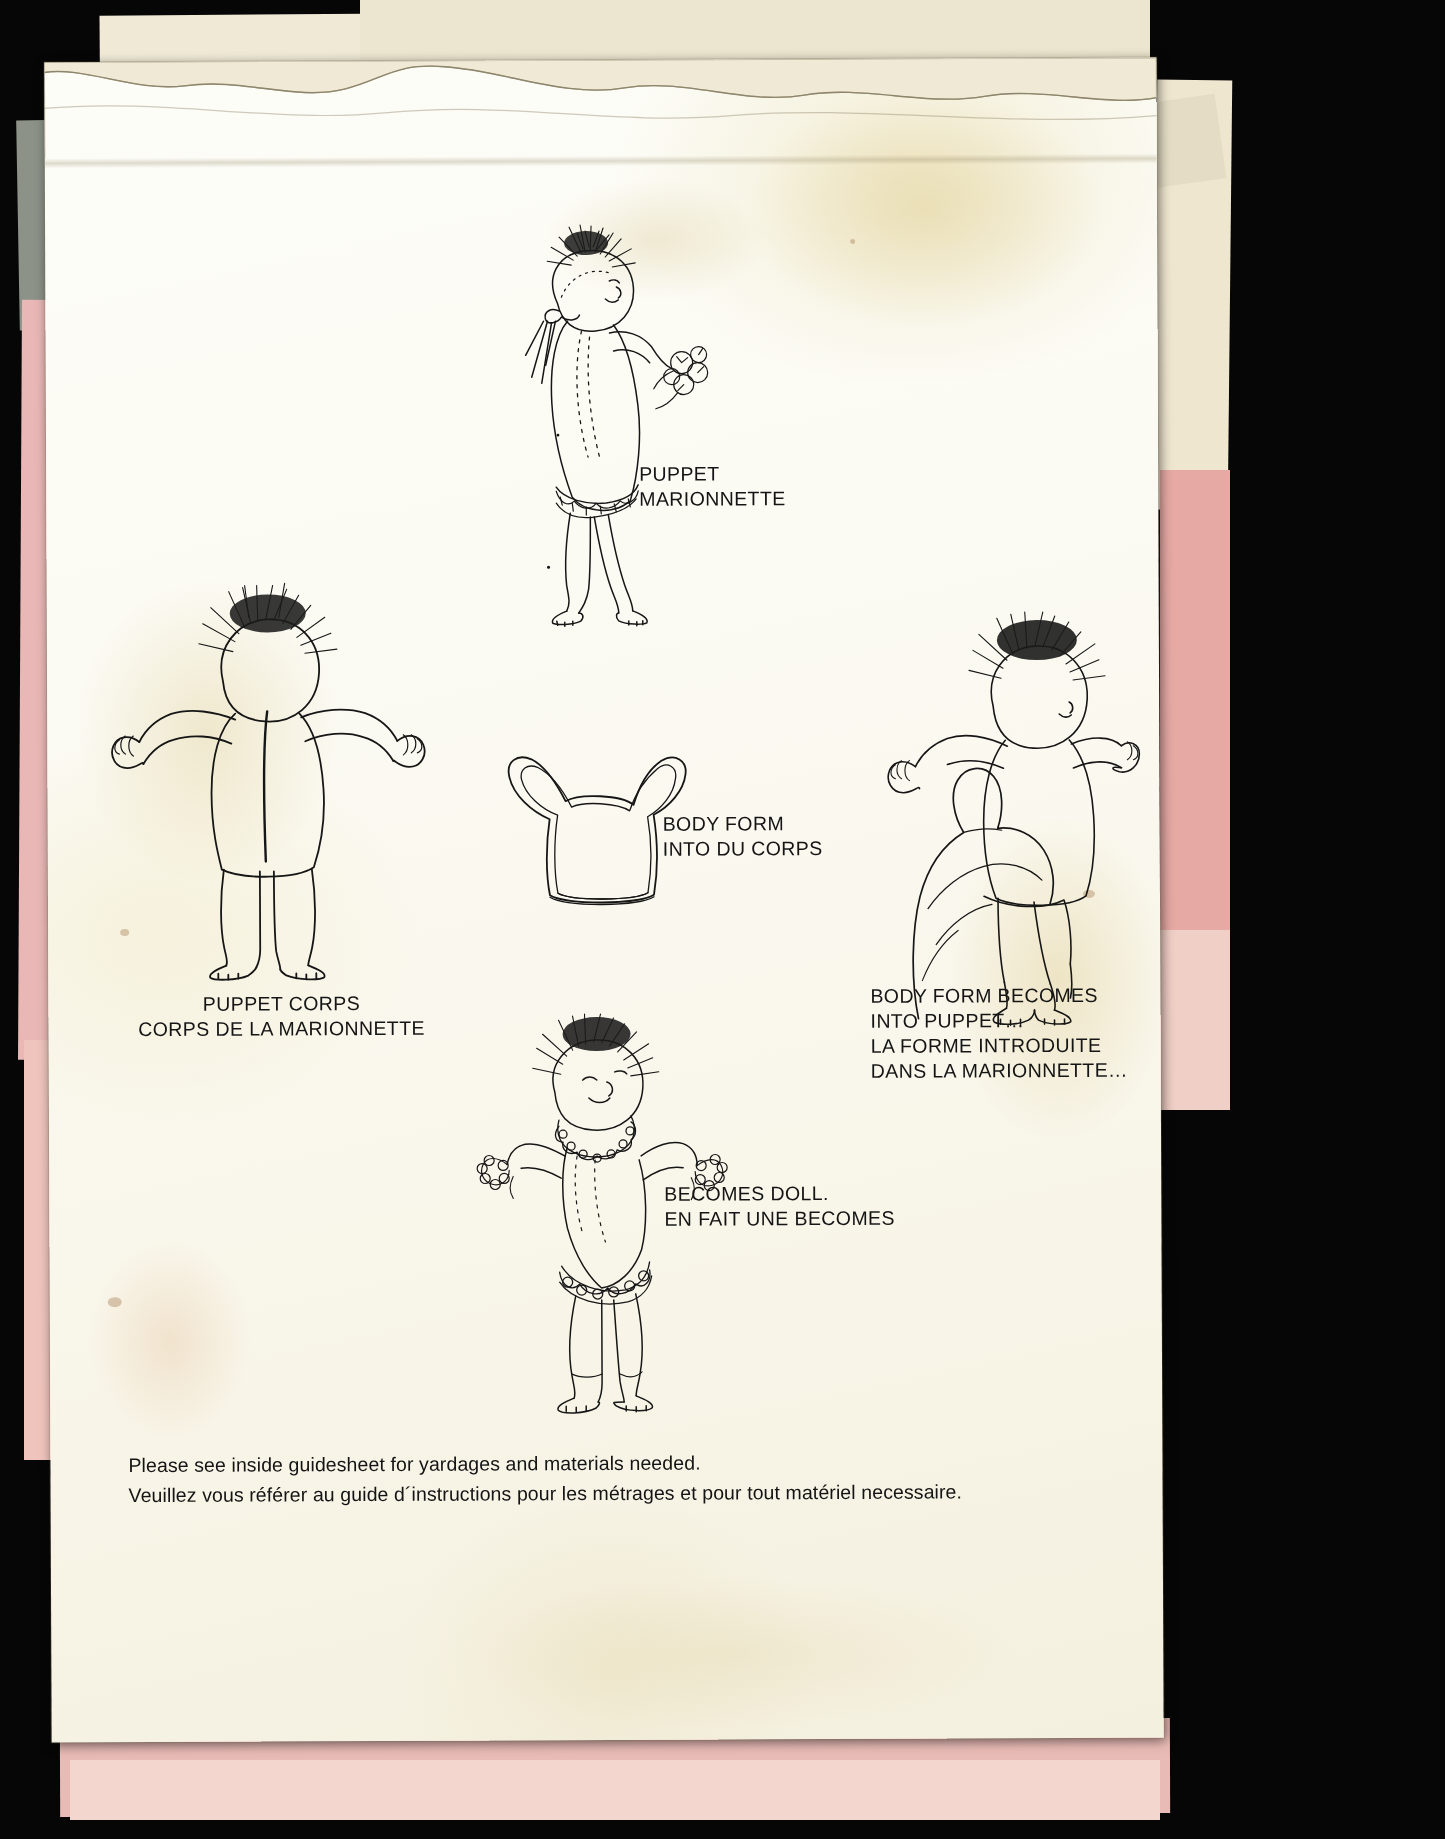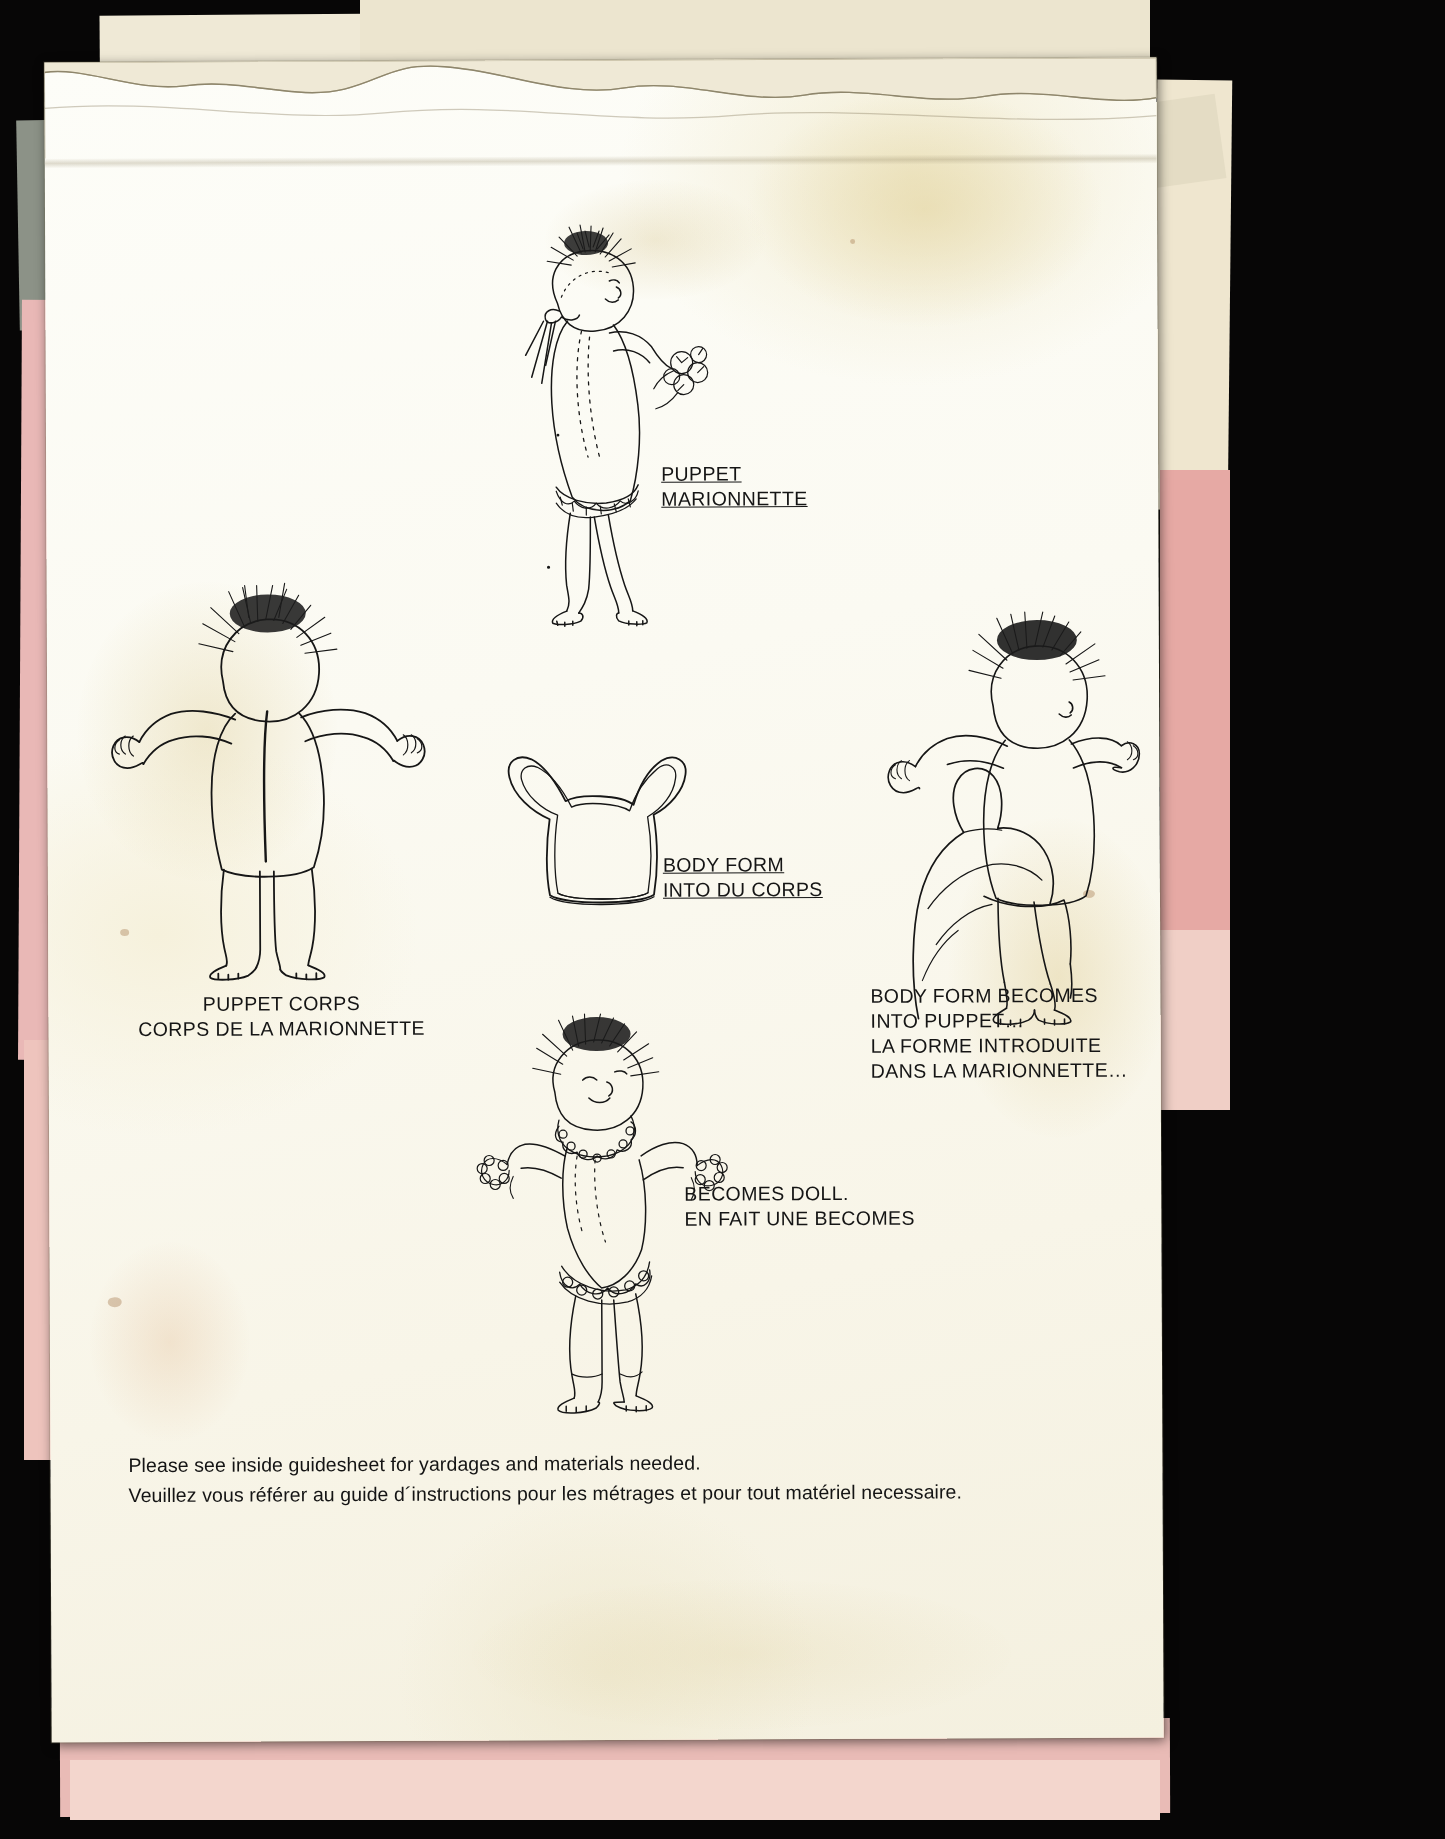--- a/index.html
+++ b/index.html
@@ -506,27 +506,27 @@
           <path d="M122,364 C130,368 144,368 152,364" stroke-width="1.2"></path>
           <path d="M170,364 C178,368 186,368 192,362" stroke-width="1.2"></path>
 
           <path d="M124,388 C114,392 106,396 108,400 C112,404 134,404 146,398 C150,394 150,392 148,392"></path>
           <path d="M186,386 C196,390 204,394 202,398 C198,402 176,402 166,396 C162,392 162,392 174,392"></path>
           <path d="M116,396 l0,5 M126,397 l0,5 M136,396 l0,5 M176,396 l0,5 M186,397 l0,5 M196,396 l0,5"></path>
         </g>
       </svg>
     </div>
 
-    <div class="label" style="left:615px; top:402px;text-decoration:underline;"><span>PUPPET</span><br><span>MARIONNETTE</span></div>
-
-    <div class="label" style="left:615px; top:793px;text-decoration:underline;"><span>BODY FORM</span><br><span>INTO DU CORPS</span></div>
+    <div class="label" style="left:593px; top:402px;"><span>PUPPET</span><br><span>MARIONNETTE</span></div>
+
+    <div class="label" style="left:615px; top:752px;"><span>BODY FORM</span><br><span>INTO DU CORPS</span></div>
 
     <div class="label center" style="left:58px; top:930px; width:350px;"><span>PUPPET CORPS</span><br><span>CORPS DE LA MARIONNETTE</span></div>
 
     <div class="label" style="left:822px; top:925px;"><span>BODY FORM BECOMES</span><br><span>INTO PUPPET…</span><br><span>LA FORME INTRODUITE</span><br><span>DANS LA MARIONNETTE…</span></div>
 
-    <div class="label" style="left:615px; top:1122px;margin-left:20px;"><span>BECOMES DOLL.</span><br><span>EN FAIT UNE BECOMES</span></div>
+    <div class="label" style="left:615px; top:1122px;"><span>BECOMES DOLL.</span><br><span>EN FAIT UNE BECOMES</span></div>
 
     <div class="footer-note"><span>Please see inside guidesheet for yardages and materials needed.</span><br><span>Veuillez vous référer au guide d´instructions pour les métrages et pour tout matériel necessaire.</span></div>
 
   </div>
 
 </div>
 
 </body></html>

